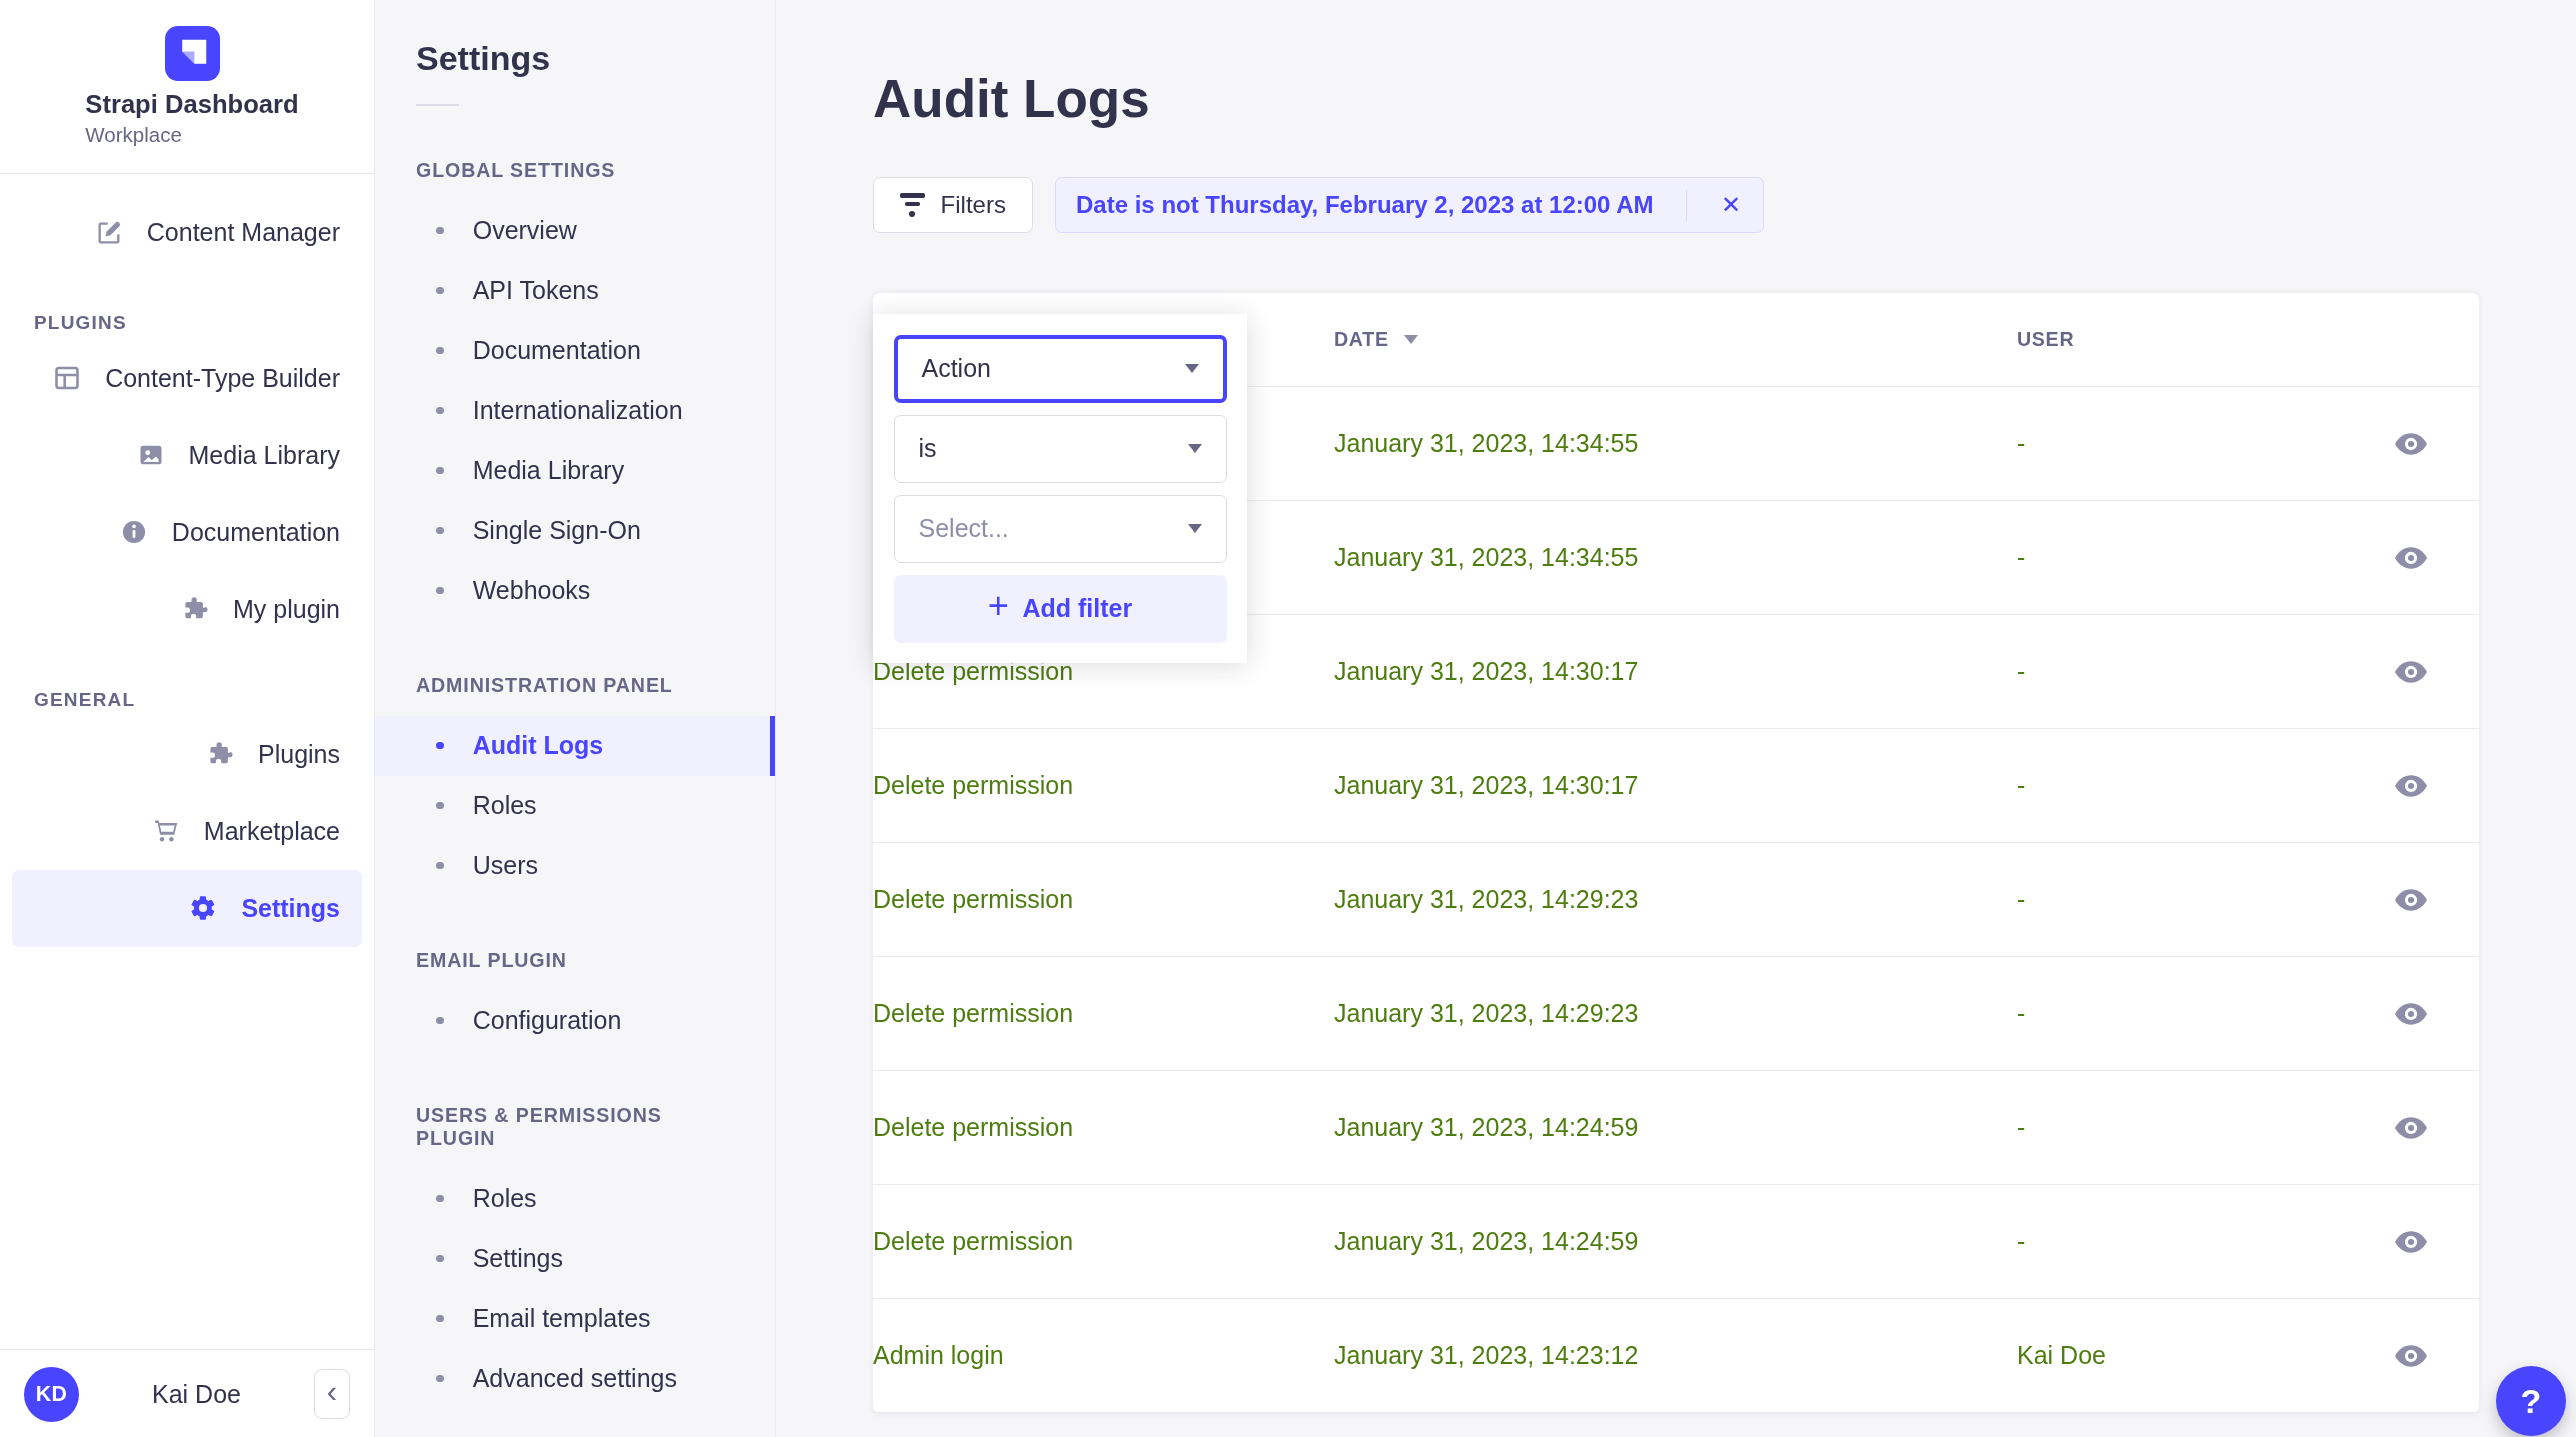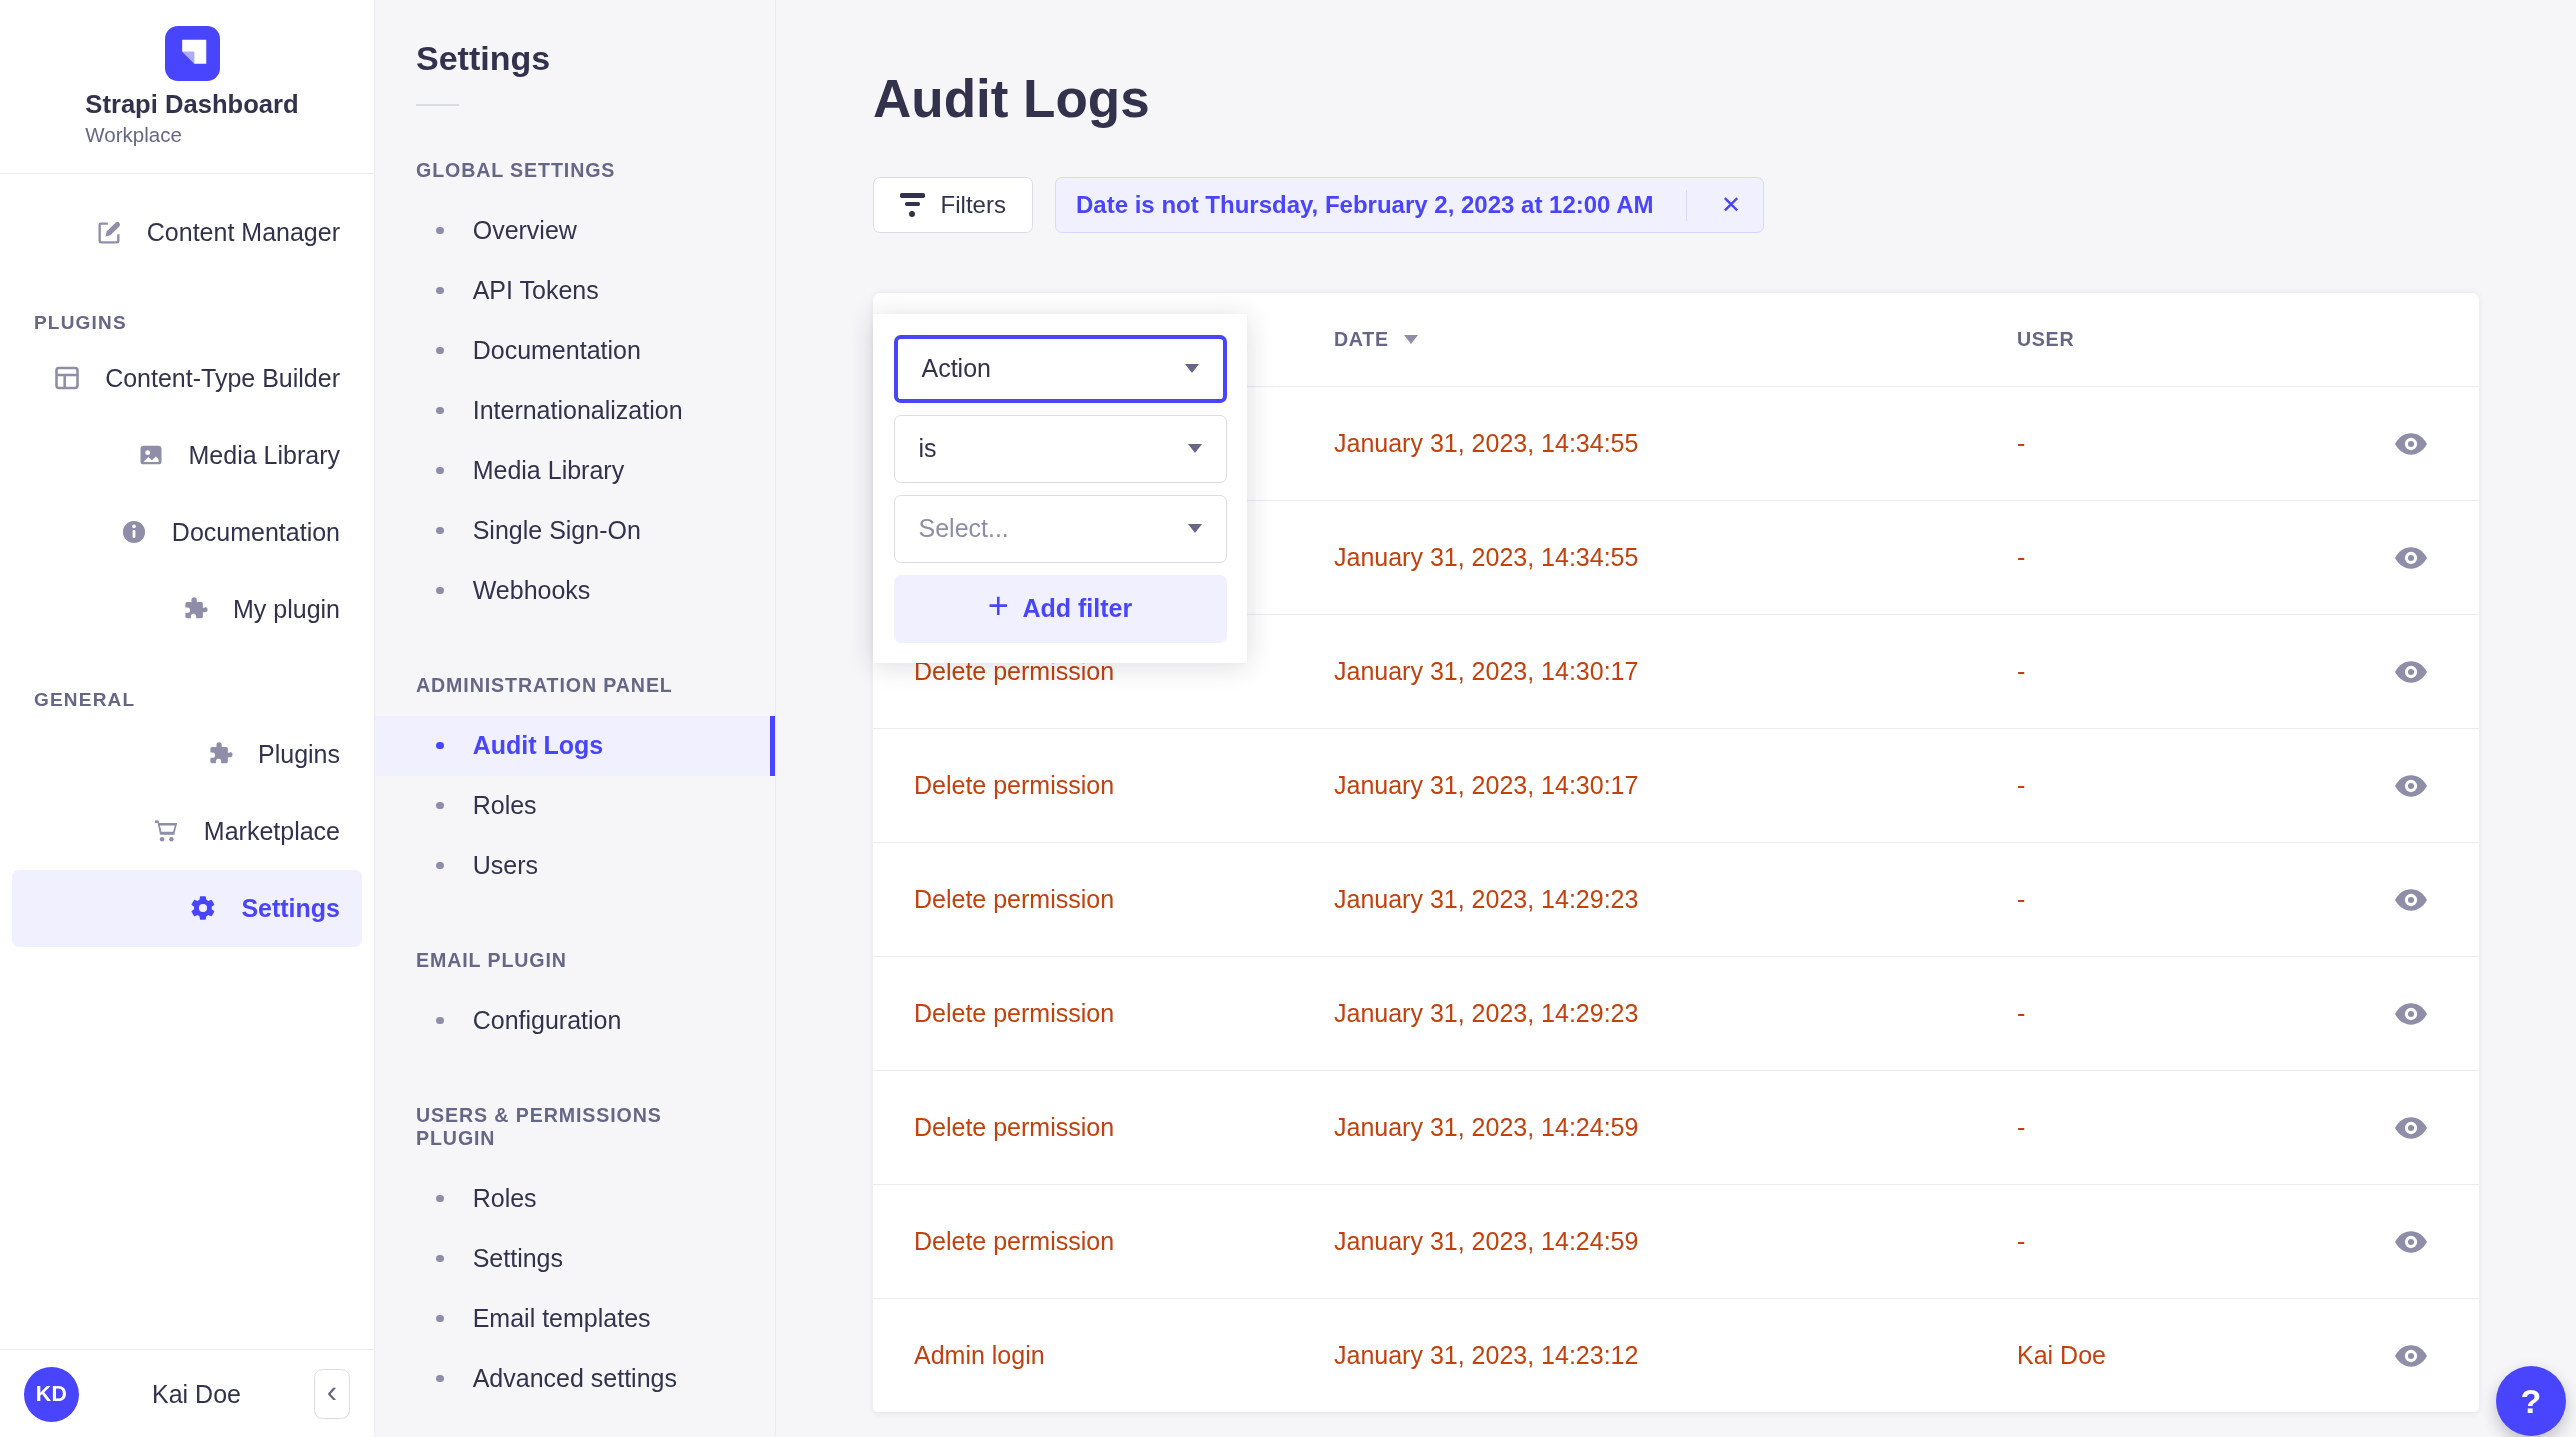--- a/index.html
+++ b/index.html
@@ -61,26 +61,26 @@
   .sel.focused { border:4.3px solid #4945ff; }
   .sel .placeholder { color:#8e8ea9; }
   .caret-down { width:0; height:0; border-left:7.7px solid transparent; border-right:7.7px solid transparent; border-top:9.4px solid #666687; }
   .add-filter { height:68px; width:100%; background:#f0f0ff; border:none; border-radius:6.8px; display:flex; align-items:center; justify-content:center; gap:13.7px; color:#4945ff; font-size:25px; font-weight:600; cursor:pointer; font-family:inherit; }
   .plus-glyph { font-size:36px; font-weight:400; margin-top:-5.1px; }
 
   
   .card { margin-top:60px; background:#fff; border-radius:6.8px; box-shadow:0 0.9px 6.8px rgba(33,33,52,.08); }
   .thead { display:flex; align-items:center; height:94px; border-bottom:1.7px solid #eaeaef; }
   .th { font-size:19.6px; font-weight:700; color:#666687; letter-spacing:0.7px; }
-  .c-action { width:461px; padding-left:41px; }
+  .c-action { width:461px; }
   .c-date { width:683px; display:flex; align-items:center; gap:15.4px; }
   .c-user { flex:1; }
   .c-view { width:137px; display:flex; justify-content:center; }
   .sort-caret { width:0; height:0; border-left:7.7px solid transparent; border-right:7.7px solid transparent; border-top:9.4px solid #8e8ea9; }
-  .trow { display:flex; align-items:center; height:114px; border-bottom:1.7px solid #eaeaef; font-size:25px; color:#c2410c; }
+  .trow { display:flex; align-items:center; height:114px; border-bottom:1.7px solid #eaeaef; font-size:25px; color:#4d7c0f; }
   .view-btn { background:none; border:none; padding:6.8px; cursor:pointer; display:flex; }
 
   .help-btn { position:absolute; left:2496px; top:1366px; width:70px; height:70px; border-radius:50%; background:#4945ff; color:#fff; border:none; font-size:34px; font-weight:700; display:flex; align-items:center; justify-content:center; box-shadow:0 6.8px 15.4px rgba(33,33,52,.25); z-index:20; cursor:pointer; font-family:inherit; }
 </style>
 </head>
 <body>
 
 <aside class="main-nav">
   <div class="brand">
     <svg class="brand-logo" viewBox="0 0 64 64">

